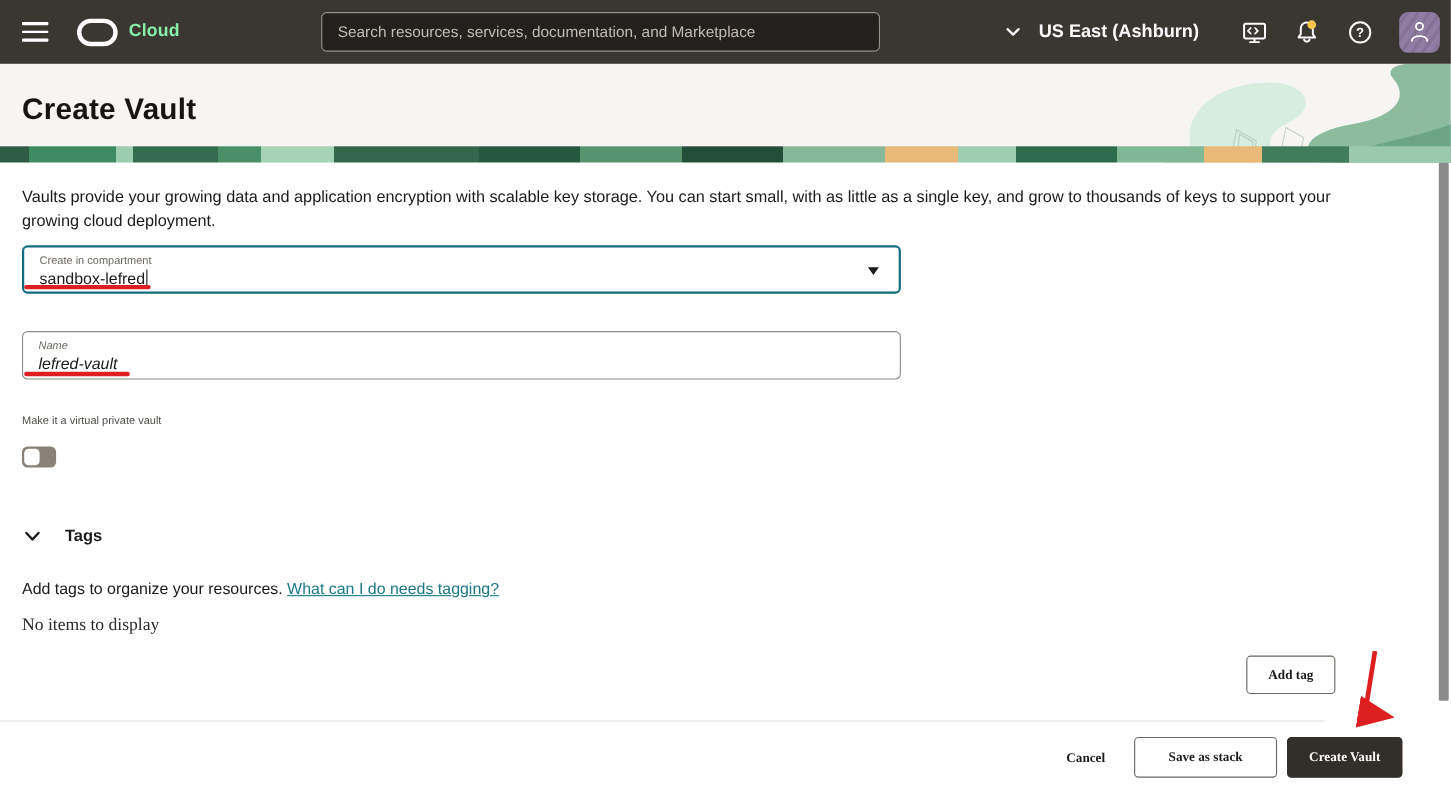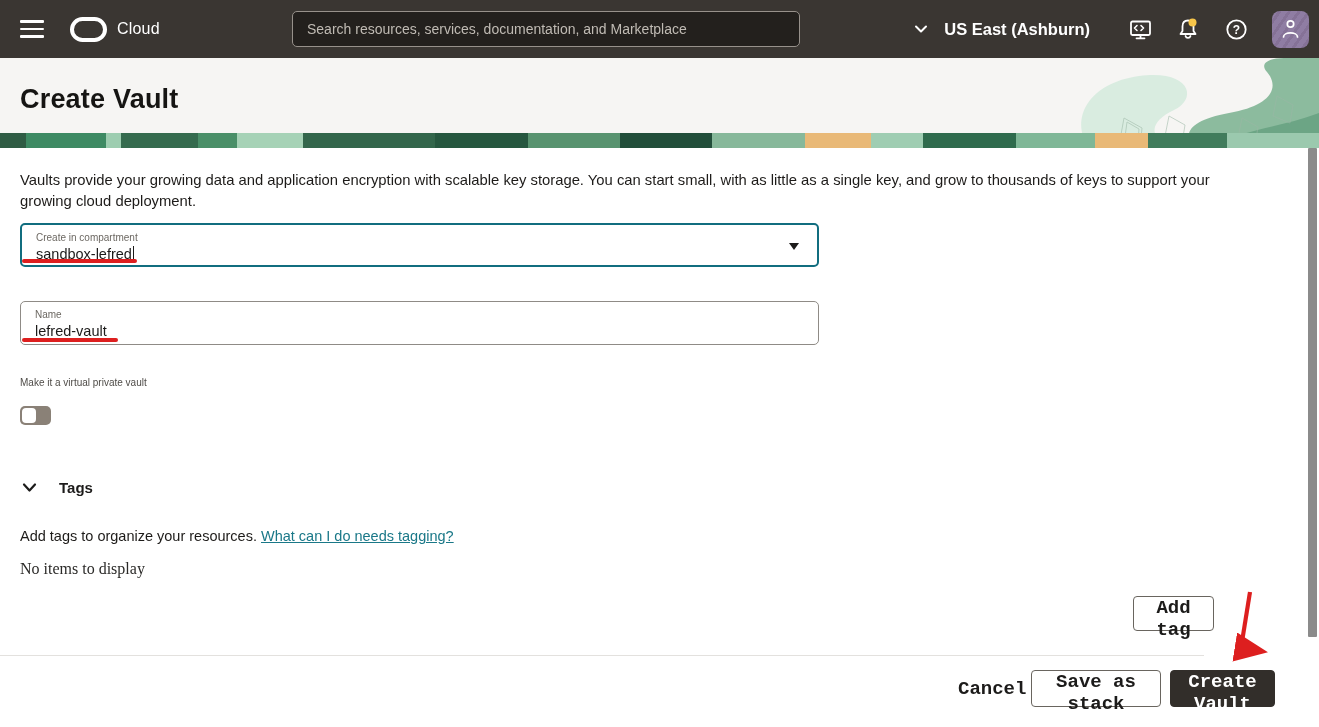--- a/index.html
+++ b/index.html
@@ -6,21 +6,21 @@
   html,body { width:1319px; height:727px; overflow:hidden; }
   body { font-family:"Liberation Sans", sans-serif; background:#ffffff; position:relative; }
   .screen { position:absolute; inset:0; width:1319px; height:727px; background:#fff; }
 
   
   .topbar { position:absolute; left:0; top:0; width:1319px; height:58px; background:#3a3632; display:flex; align-items:center; z-index:30; }
   .hamburger { width:24px; height:18px; margin-left:20px; display:flex; flex-direction:column; justify-content:space-between; cursor:pointer; }
   .hamburger span { display:block; height:2.6px; background:#fff; border-radius:1px; }
   .brand { display:flex; align-items:center; margin-left:26px; }
   .logo-oval { width:37px; height:25px; border:4px solid #fff; border-radius:14px; }
-  .brand-name { color:#ffffff; font-size:16px; font-weight:normal; margin-left:10px; letter-spacing:.2px;text-align:center; }
+  .brand-name { color:#86efac; font-size:16px; font-weight:bold; margin-left:10px; letter-spacing:.2px;text-align:center; }
   .searchbox { position:absolute; left:292px; top:11px; width:508px; height:36px; background:#23201d; border:1px solid #97918b; border-radius:5px; color:#c6c1bb; font-size:14px; padding:4px 14px; outline:none; font-family:"Liberation Sans", sans-serif; }
   .searchbox::placeholder { color:#c0bbb4; opacity:1; }
   .topbar-right { position:absolute; right:0; top:0; height:58px; display:flex; align-items:center; }
   .region-chevron { margin-right:14px; display:flex; }
   .region-label { color:#fff; font-size:16.5px; font-weight:bold; margin-right:26px; white-space:nowrap; }
   .tb-icon { width:24px; height:24px; margin:0 12px; display:flex; align-items:center; justify-content:center; position:relative; cursor:pointer; }
   .avatar { width:37px; height:37px; border-radius:8px; margin-left:12px; margin-right:10px;
             background:repeating-linear-gradient(125deg,#8f7da3 0 5px,#857297 5px 8px); position:relative; cursor:pointer; }
   .avatar svg { position:absolute; left:8px; top:7px; }
 
@@ -38,21 +38,21 @@
       #e9b977 83%, #e9b977 87%, #417c5c 87%, #417c5c 93%, #9bc9ae 93%, #9bc9ae 100%); }
 
   
   .main { position:absolute; left:0; top:148px; width:1057px; height:507px; background:#fff; }
   .desc { position:absolute; left:20px; top:22px; width:1240px; font-size:14.8px; line-height:21px; color:#1d1b19; }
 
   .field { position:absolute; left:20px; width:799px; height:44px; border-radius:5px; background:#fff; padding:5px 14px 0 14px; cursor:text; }
   .field .flabel { display:block; font-size:10px; color:#6c6862; line-height:15px; }
   .field .fvalue { display:inline-block; font-size:14.5px; color:#1c1b1a; line-height:18px; }
   .combo { top:75px; border:2px solid #116d7f; }
-  .namefield { top:153px; border:1px solid #8f8b86; }
+  .namefield { top:153px; border:1px solid #8f8b86;font-style:italic; }
   .caret-down { position:absolute; right:18px; top:18px; width:0; height:0; border-left:5.5px solid transparent; border-right:5.5px solid transparent; border-top:7px solid #1c1b1a; }
   .text-cursor { display:inline-block; width:1px; height:15px; background:#1c1b1a; vertical-align:-2px; margin-left:1px; }
 
   .red-underline { position:absolute; height:3.5px; background:#dd1f1f; border-radius:2px; z-index:20; }
   .ru-compartment { left:22px; top:111px; width:115px; }
   .ru-name { left:22px; top:190px; width:96px; }
 
   .vpv-label { position:absolute; left:20px; top:229px; font-size:10px; color:#4f4c48; }
   .toggle { position:absolute; left:20px; top:258px; width:31px; height:19px; background:#8a8177; border-radius:5px; cursor:pointer; }
   .toggle .knob { position:absolute; left:2px; top:2px; width:14px; height:15px; background:#fff; border-radius:4px; }
@@ -60,21 +60,21 @@
 
   a.link { color:#1a7888; text-decoration:underline; cursor:pointer; }
 
   .tags-header { position:absolute; left:20px; top:330px; display:flex; align-items:center; cursor:pointer; }
   .tags-header .chev { display:flex; margin-right:20px; }
   .tags-title { font-size:15px; font-weight:bold; color:#1c1b1a; }
 
   .tags-intro { position:absolute; left:20px; top:380px; font-size:14.5px; color:#1d1b19; }
   .tags-empty { position:absolute; left:20px; top:412px; font-family:"Liberation Serif", serif; font-size:16px; color:#2b2a28; }
 
-  .btn { font-family:Liberation Mono, monospace; font-size:19px; font-weight:bold; border-radius:4px; cursor:pointer; }
+  .btn { font-family:Liberation Serif, serif; font-size:12px; font-weight:bold; border-radius:4px; cursor:pointer; }
   .btn-outline { background:#fff; border:1px solid #69655f; color:#1c1b1a; }
   .btn-dark { background:#322e2a; border:1px solid #322e2a; color:#fff; }
   .btn-text { background:transparent; border:none; color:#1c1b1a; }
 
   .add-tag-btn { position:absolute; left:1133px; top:448px; width:81px; height:35px; }
 
   
   .footer { position:absolute; left:0; top:655px; width:1204px; height:72px; background:#fff; border-top:1px solid #e3e1de; }
   .cancel-btn { position:absolute; left:958px; top:15px; width:58px; height:36px; }
   .stack-btn { position:absolute; left:1031px; top:14px; width:130px; height:37px; }

